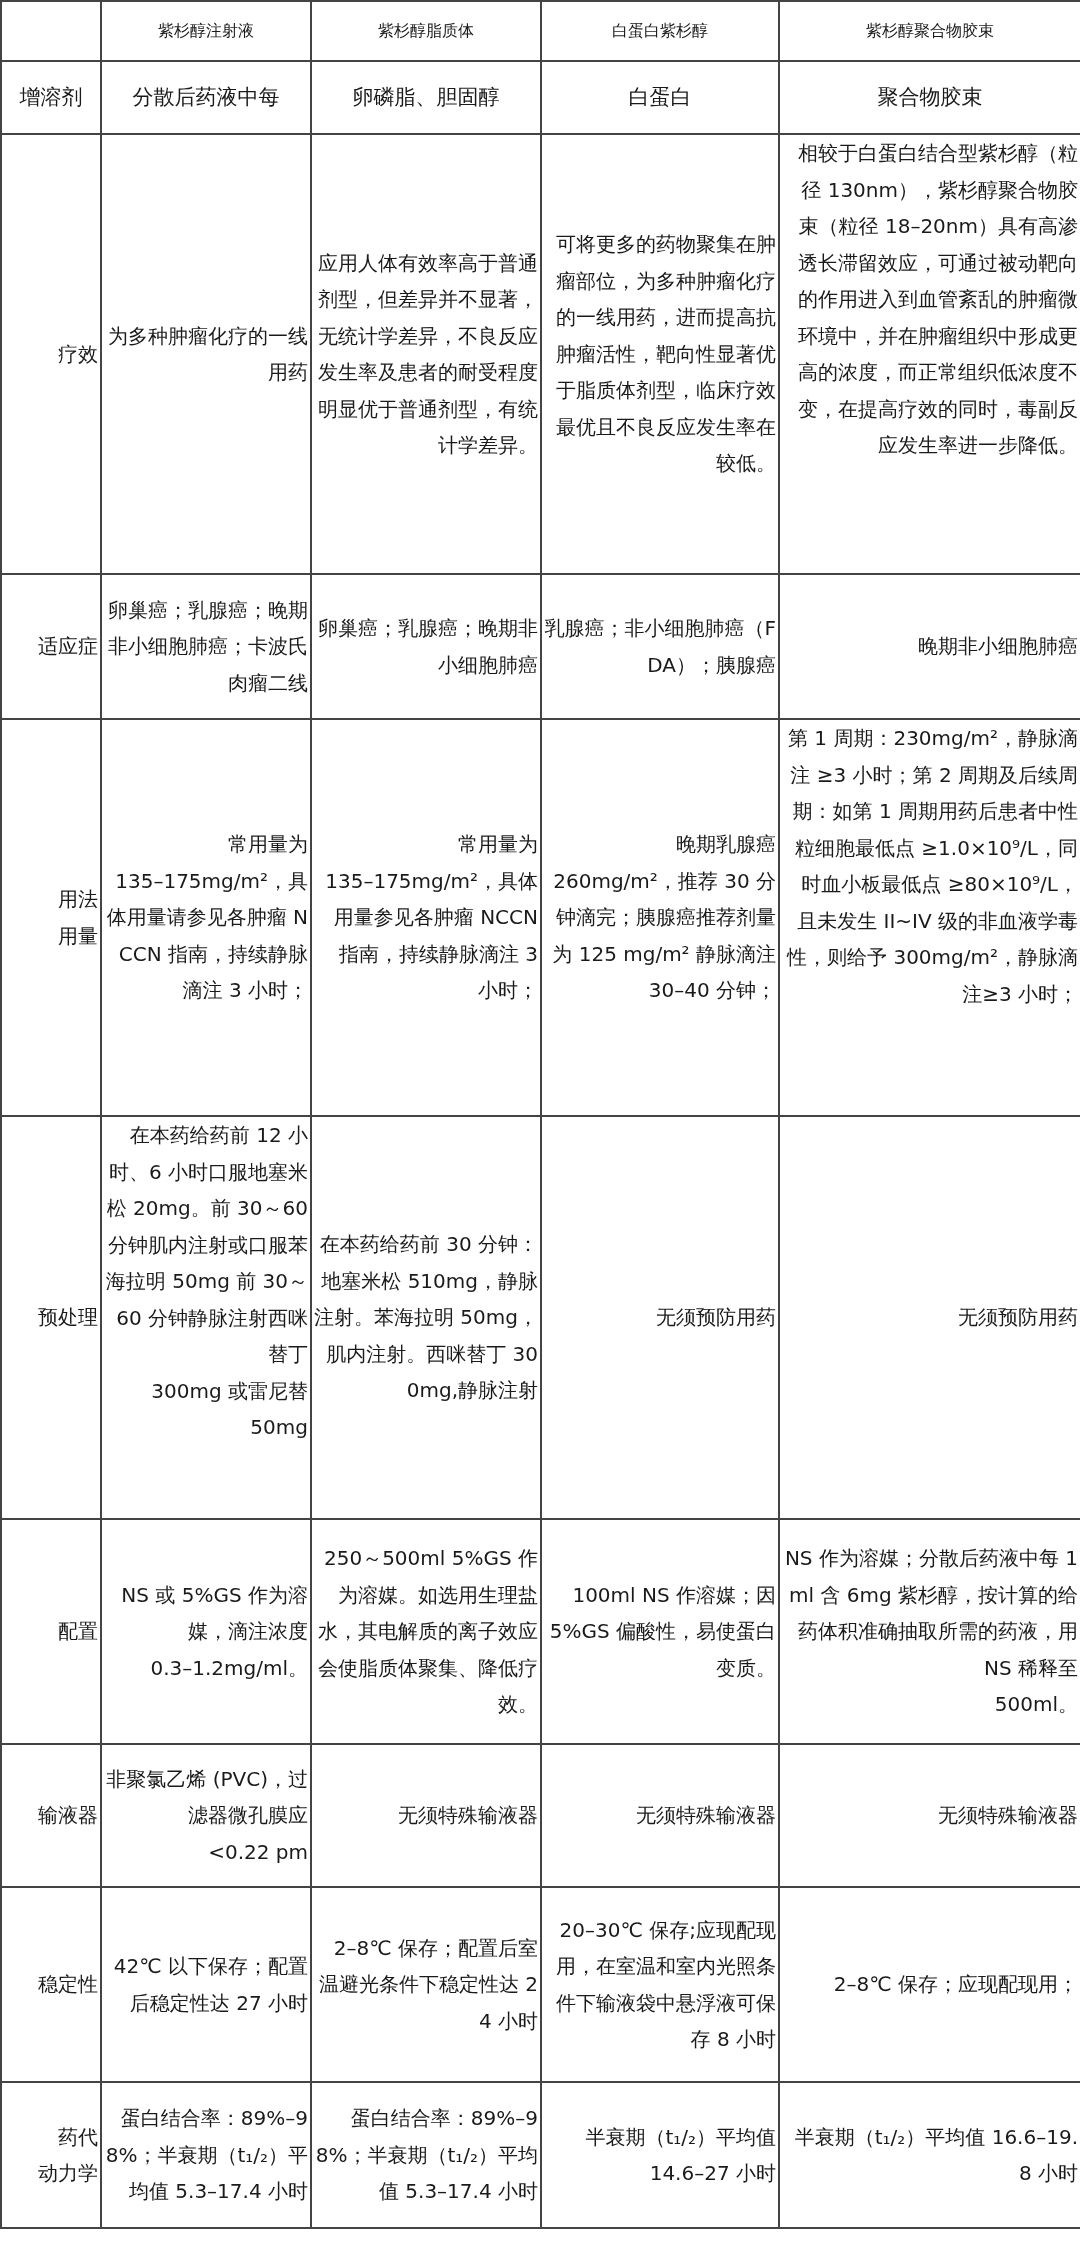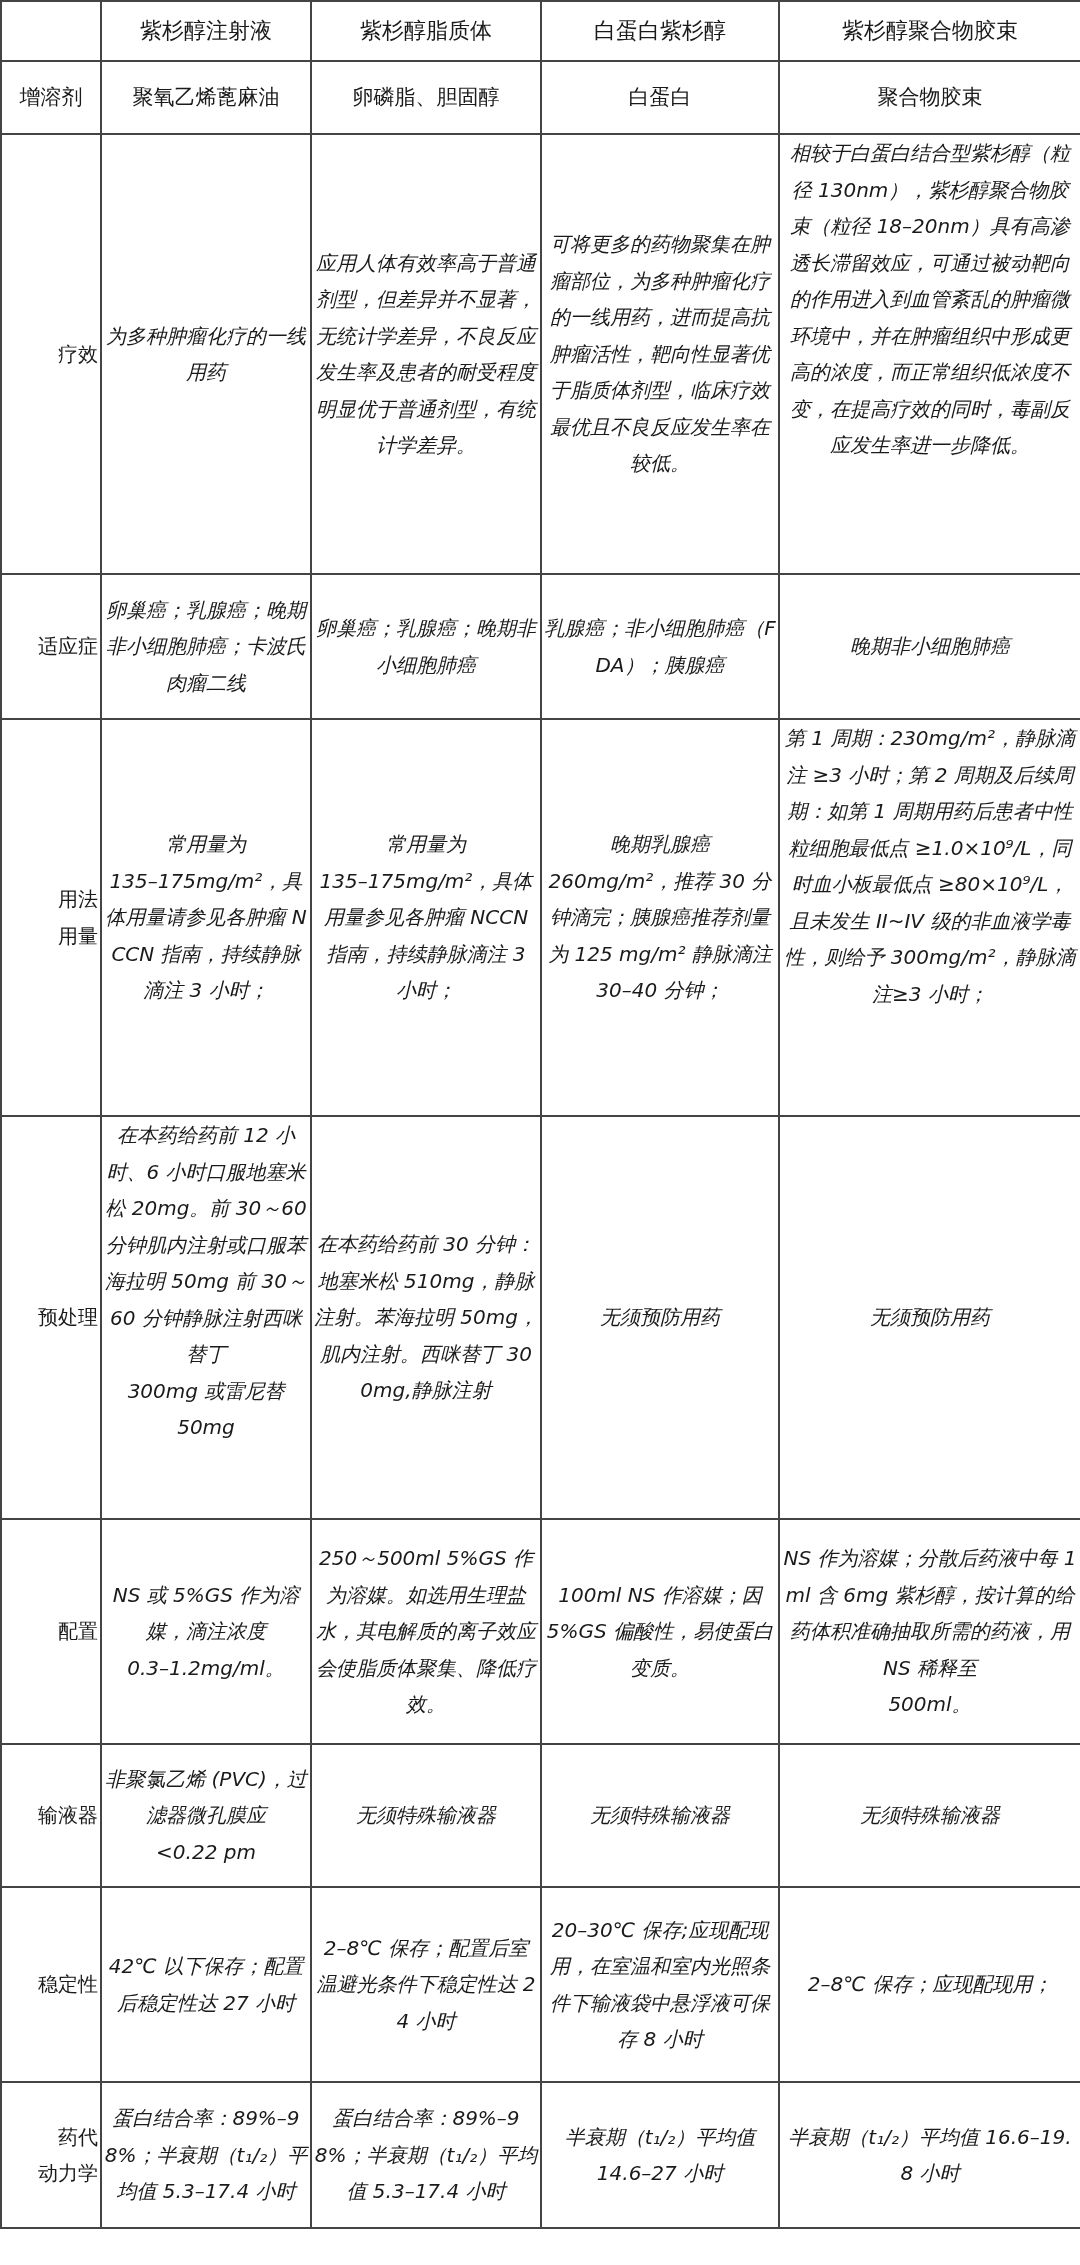--- a/index.html
+++ b/index.html
@@ -1,23 +1,23 @@
 <!DOCTYPE html>
 <html><head>
 <meta charset="utf-8">
 <style>
   html, body { margin: 0; padding: 0; background: #ffffff; }
   body { width: 1080px; height: 2265px; overflow: hidden; font-family: "DejaVu Sans", "Liberation Sans", sans-serif; color: #1a1a1a; }
   table.cmp { border-collapse: collapse; table-layout: fixed; width: 1080px; }
   table.cmp td { border: 2px solid #444; padding: 0 2px; font-size: 20px; line-height: 36.5px; vertical-align: middle; word-break: break-all; }
   col.c0 { width: 100px; } col.c1 { width: 210px; } col.c2 { width: 230px; } col.c3 { width: 238px; } col.c4 { width: 302px; }
   td.rowhead { text-align: right; font-size: 21px; line-height: 52px; }
-  tr.hdr td { text-align: center; height: 58px; font-size: 22px; }
+  tr.hdr td { text-align: center; height: 58px; font-size: 16px; }
   tr.solub td { text-align: center; height: 59px; font-size: 21px; }
-  td.left { text-align: center; font-style: italic; }
+  td.left { text-align: right; }
   .pre { white-space: pre-line; }
 </style>
 </head>
 <body>
 
 <table class="cmp">
   <colgroup>
       <col class="c0">
       <col class="c1">
       <col class="c2">
@@ -27,21 +27,21 @@
   <tbody>
       <tr class="hdr">
     <td></td>
     <td>紫杉醇注射液</td>
     <td>紫杉醇脂质体</td>
     <td>白蛋白紫杉醇</td>
     <td>紫杉醇聚合物胶束</td>
   </tr>
   <tr class="solub" style="height:73px">
     <td class="rowhead">增溶剂</td>
-    <td>聚氧乙烯蓖麻油</td>
+    <td>分散后药液中每</td>
     <td>卵磷脂、胆固醇</td>
     <td>白蛋白</td>
     <td>聚合物胶束</td>
   </tr>
   <tr style="height:440px">
     <td class="rowhead">疗效</td>
     <td class="left">为多种肿瘤化疗的一线用药</td>
     <td class="left">应用人体有效率高于普通剂型，但差异并不显著，无统计学差异，不良反应发生率及患者的耐受程度明显优于普通剂型，有统计学差异。</td>
     <td class="left">可将更多的药物聚集在肿瘤部位，为多种肿瘤化疗的一线用药，进而提高抗肿瘤活性，靶向性显著优于脂质体剂型，临床疗效最优且不良反应发生率在较低。</td>
     <td class="left" style="vertical-align:top">相较于白蛋白结合型紫杉醇（粒径 130nm），紫杉醇聚合物胶束（粒径 18–20nm）具有高渗透长滞留效应，可通过被动靶向的作用进入到血管紊乱的肿瘤微环境中，并在肿瘤组织中形成更高的浓度，而正常组织低浓度不变，在提高疗效的同时，毒副反应发生率进一步降低。</td>

